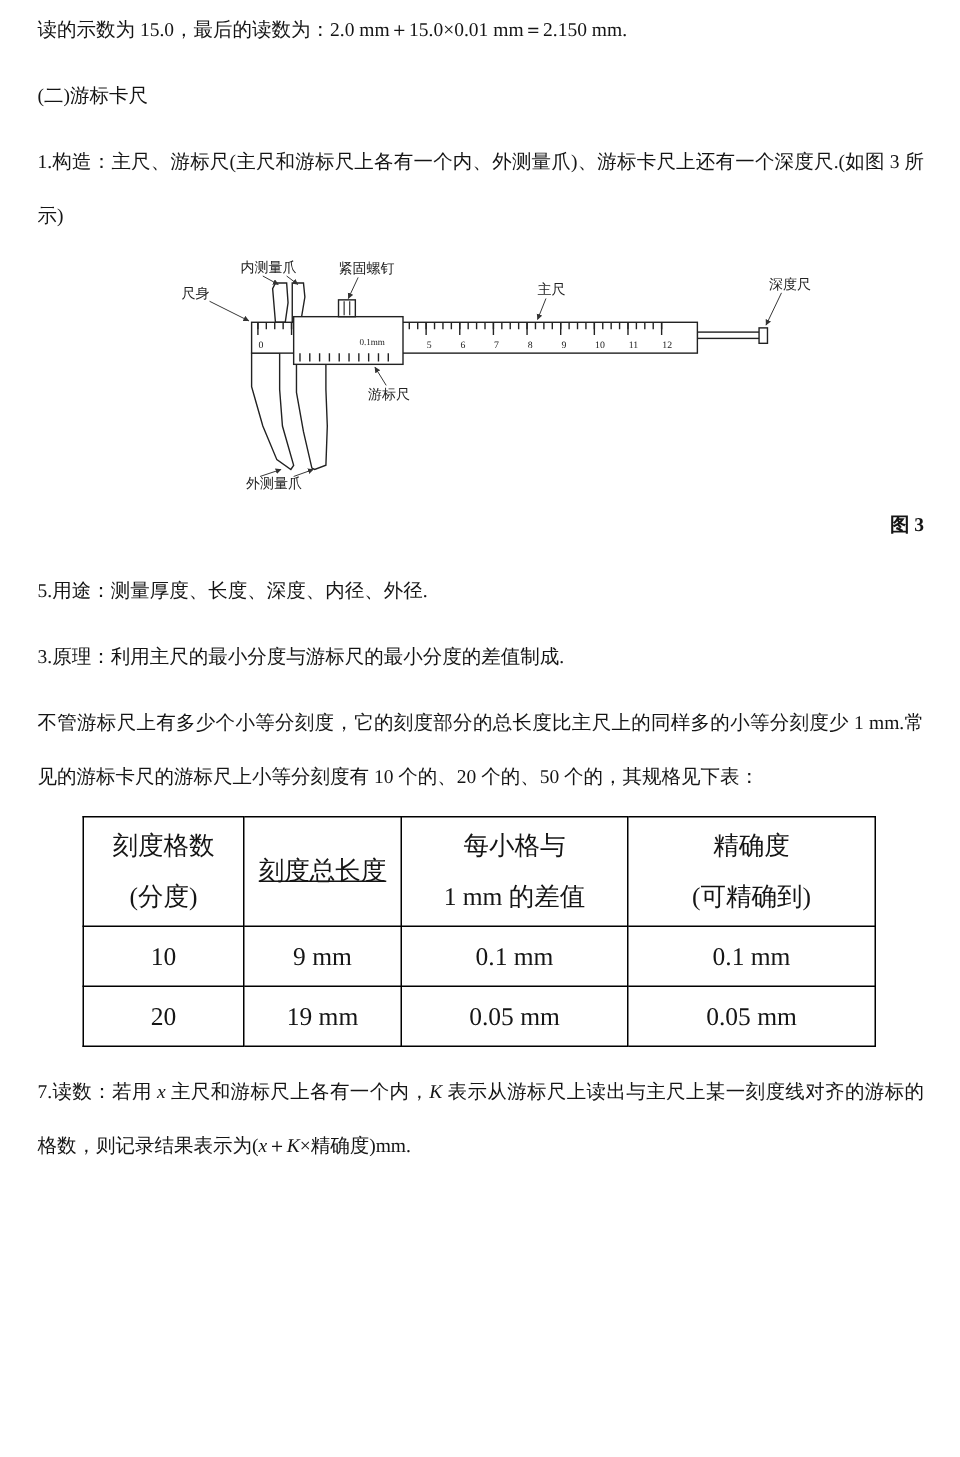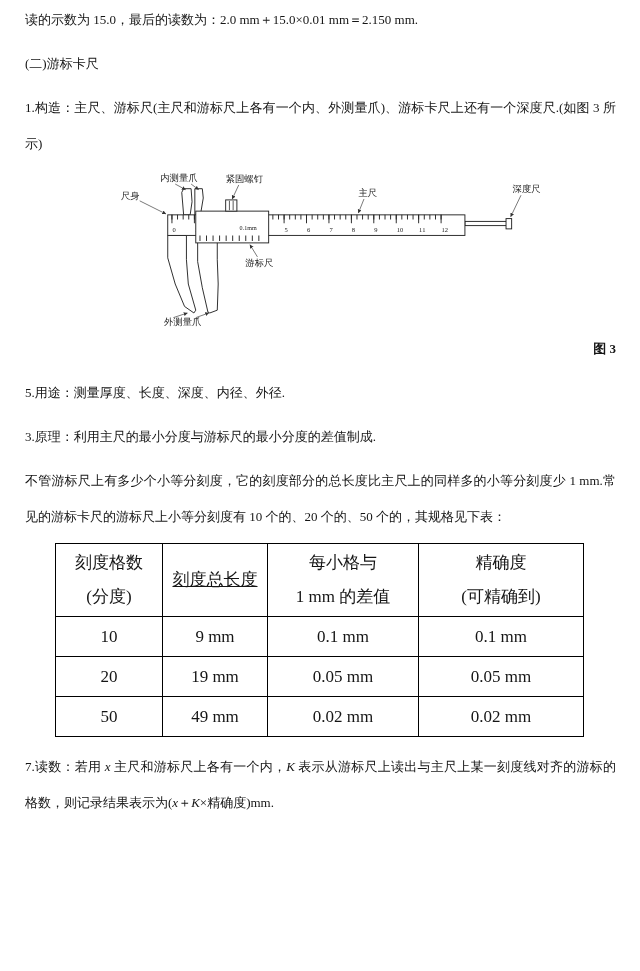--- a/index.html
+++ b/index.html
@@ -137,26 +137,20 @@
         <td>9 mm</td>
         <td>0.1 mm</td>
         <td>0.1 mm</td>
       </tr>
       <tr>
         <td>20</td>
         <td>19 mm</td>
         <td>0.05 mm</td>
         <td>0.05 mm</td>
       </tr>
-      <tr>
-        <td>50</td>
-        <td>49 mm</td>
-        <td>0.02 mm</td>
-        <td>0.02 mm</td>
-      </tr>
     </tbody>
   </table>
 
   <p>
     <span>7.读数：若用 </span><span class="ivar">x</span><span> 主尺和游标尺上各有一个内，</span><span class="ivar">K</span><span> 表示从游标尺上读出与主尺上某一刻度线对齐的游标的格数，则记录结果表示为(</span><span class="ivar">x</span><span>＋</span><span class="ivar">K</span><span>×精确度)mm.</span>
   </p>
 
 
 </div>
 

